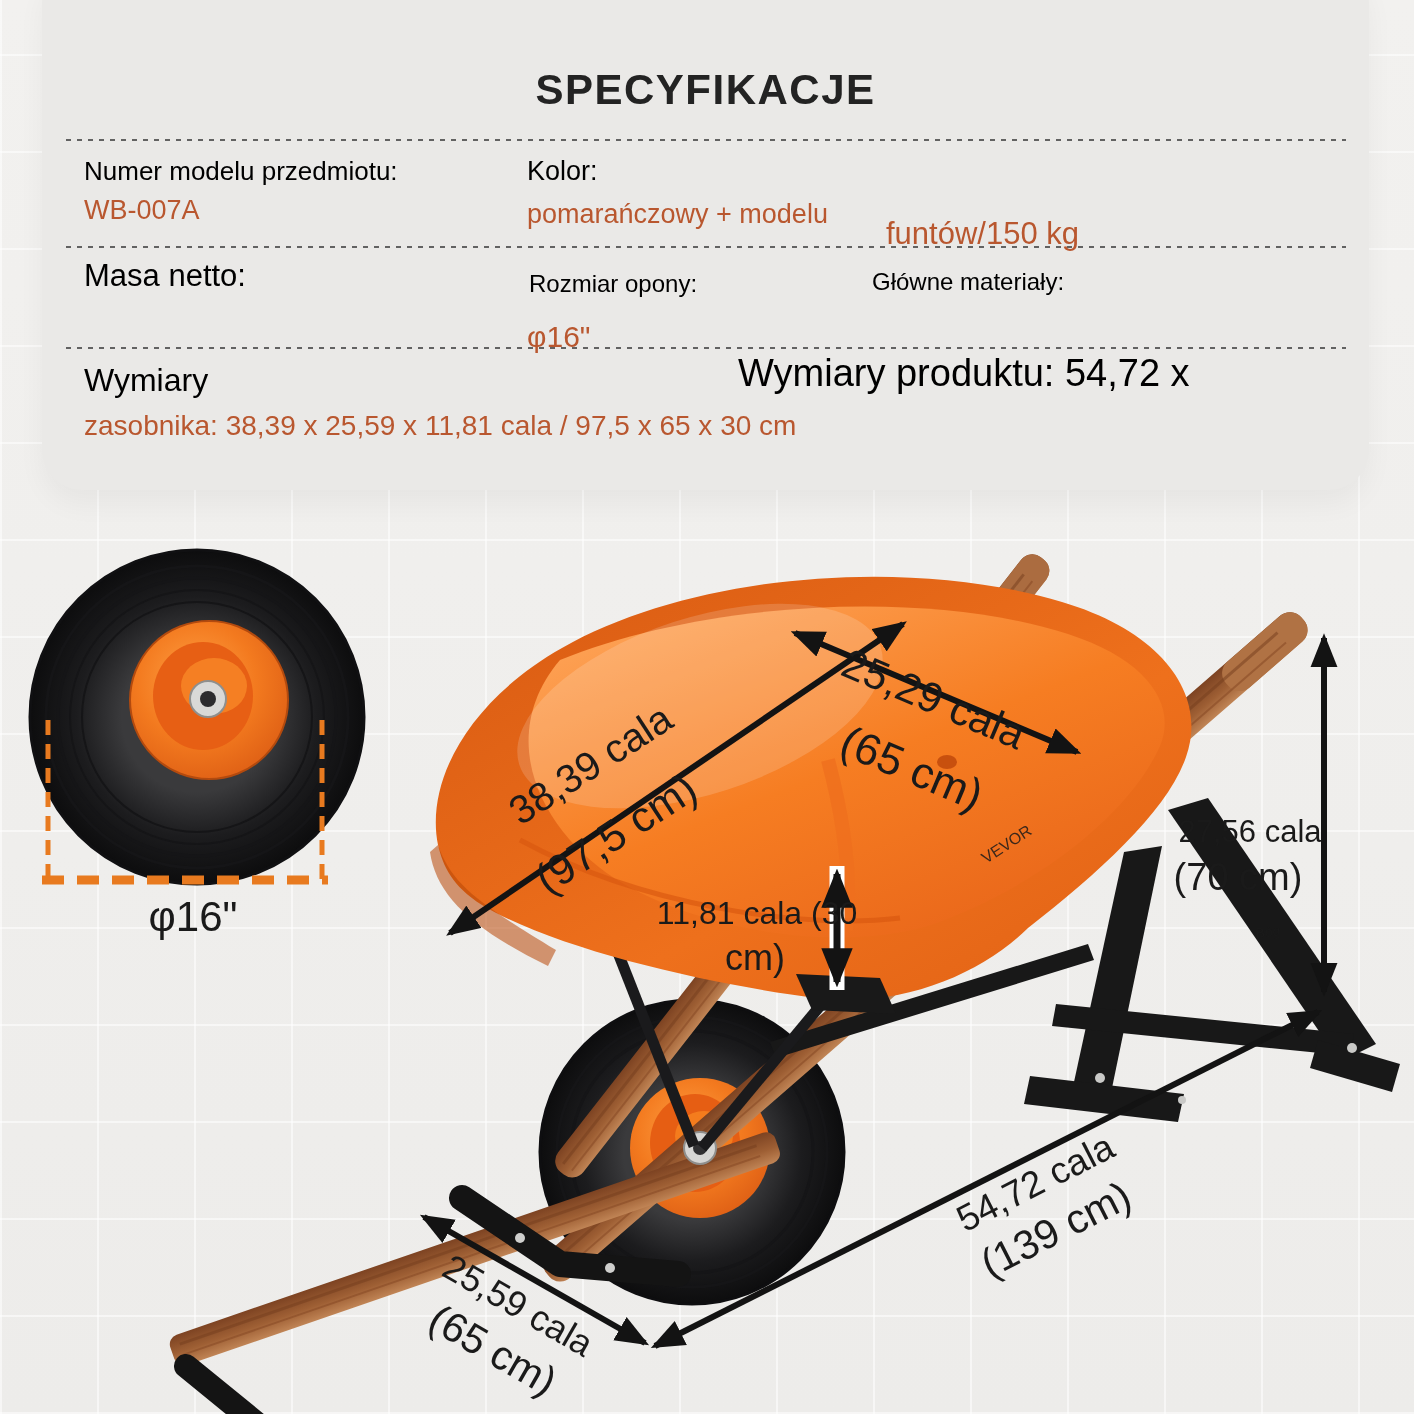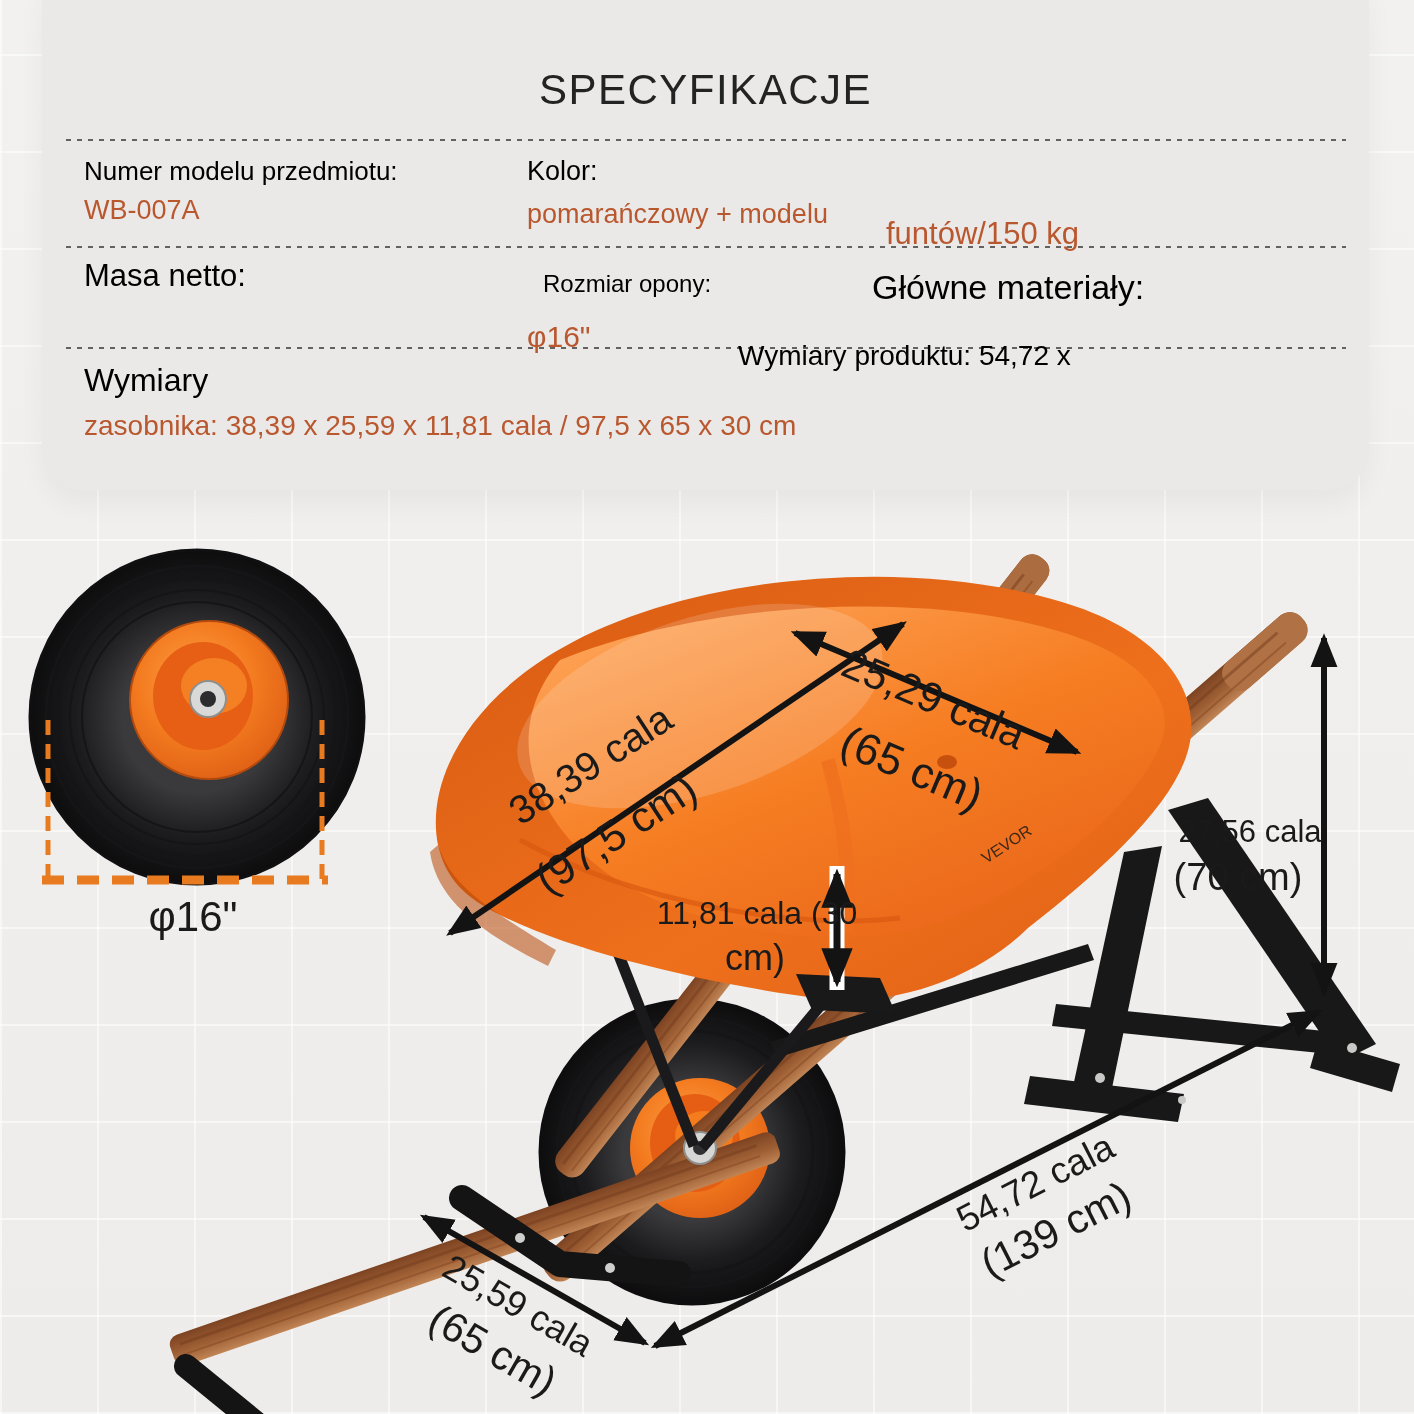--- a/index.html
+++ b/index.html
@@ -15,42 +15,42 @@
       repeating-linear-gradient(90deg, rgba(255,255,255,.55) 0 2px, rgba(255,255,255,0) 2px 97px),
       linear-gradient(#f2f1ef,#edecea);
   }
   .card{
     position:absolute;left:42px;top:-36px;width:1327px;height:526px;
     background:#eae9e7;border-radius:40px;
     box-shadow:0 14px 28px rgba(0,0,0,.045);
   }
   .card .title{
     position:absolute;top:102px;left:0;width:100%;text-align:center;
-    font-size:42px;font-weight:400;letter-spacing:1.5px;color:#232323;
+    font-size:42px;font-weight:700;letter-spacing:1.5px;color:#232323;
   }
   .sep{
     position:absolute;left:24px;width:1280px;height:2px;
     background:repeating-linear-gradient(90deg,#4a4a4a 0 5px,transparent 5px 11px);
     opacity:.85;
   }
   #sep1{top:175px}#sep2{top:282px}#sep3{top:383px}
   .cell{position:absolute;white-space:nowrap;}
   .lab{color:#000000;}
   .val{color:#b9572f;position:absolute;white-space:nowrap;}
   
   #c11{left:42px;top:192px;font-size:26px}   #c11v{left:42px;top:231px;font-size:27px}
   #c12{left:485px;top:192px;font-size:27px}  #c12v{left:485px;top:235px;font-size:27px}
   #c13{left:830px;top:200px;font-size:30px}  #c13v{left:844px;top:252px;font-size:31px}
   
   #c21{left:42px;top:294px;font-size:31px}   #c21v{left:42px;top:334px;font-size:32px}
-  #c22{left:501px;top:306px;font-size:24px}  #c22v{left:485px;top:356px;font-size:30px}
-  #c23{left:830px;top:304px;font-size:34px}  #c23v{left:843px;top:352px;font-size:33px}
+  #c22{left:487px;top:306px;font-size:24px}  #c22v{left:485px;top:356px;font-size:30px}
+  #c23{left:830px;top:304px;font-size:24px}  #c23v{left:843px;top:352px;font-size:33px}
   
   #c31{left:42px;top:398px;font-size:32px}   #c31v{left:42px;top:446px;font-size:28px}
-  #c32{left:696px;top:376px;font-size:28px}  #c32v{left:698px;top:443px;font-size:30px}
+  #c32{left:696px;top:388px;font-size:38px}  #c32v{left:698px;top:443px;font-size:30px}
   svg text{font-family:"Liberation Sans","DejaVu Sans",sans-serif;font-weight:500;fill:#1a1a1a;}
 </style>
 </head>
 <body>
 
 <div class="bg"></div>
 
 <div class="card">
   <div class="title">SPECYFIKACJE</div>
   <div class="sep" id="sep1"></div>

